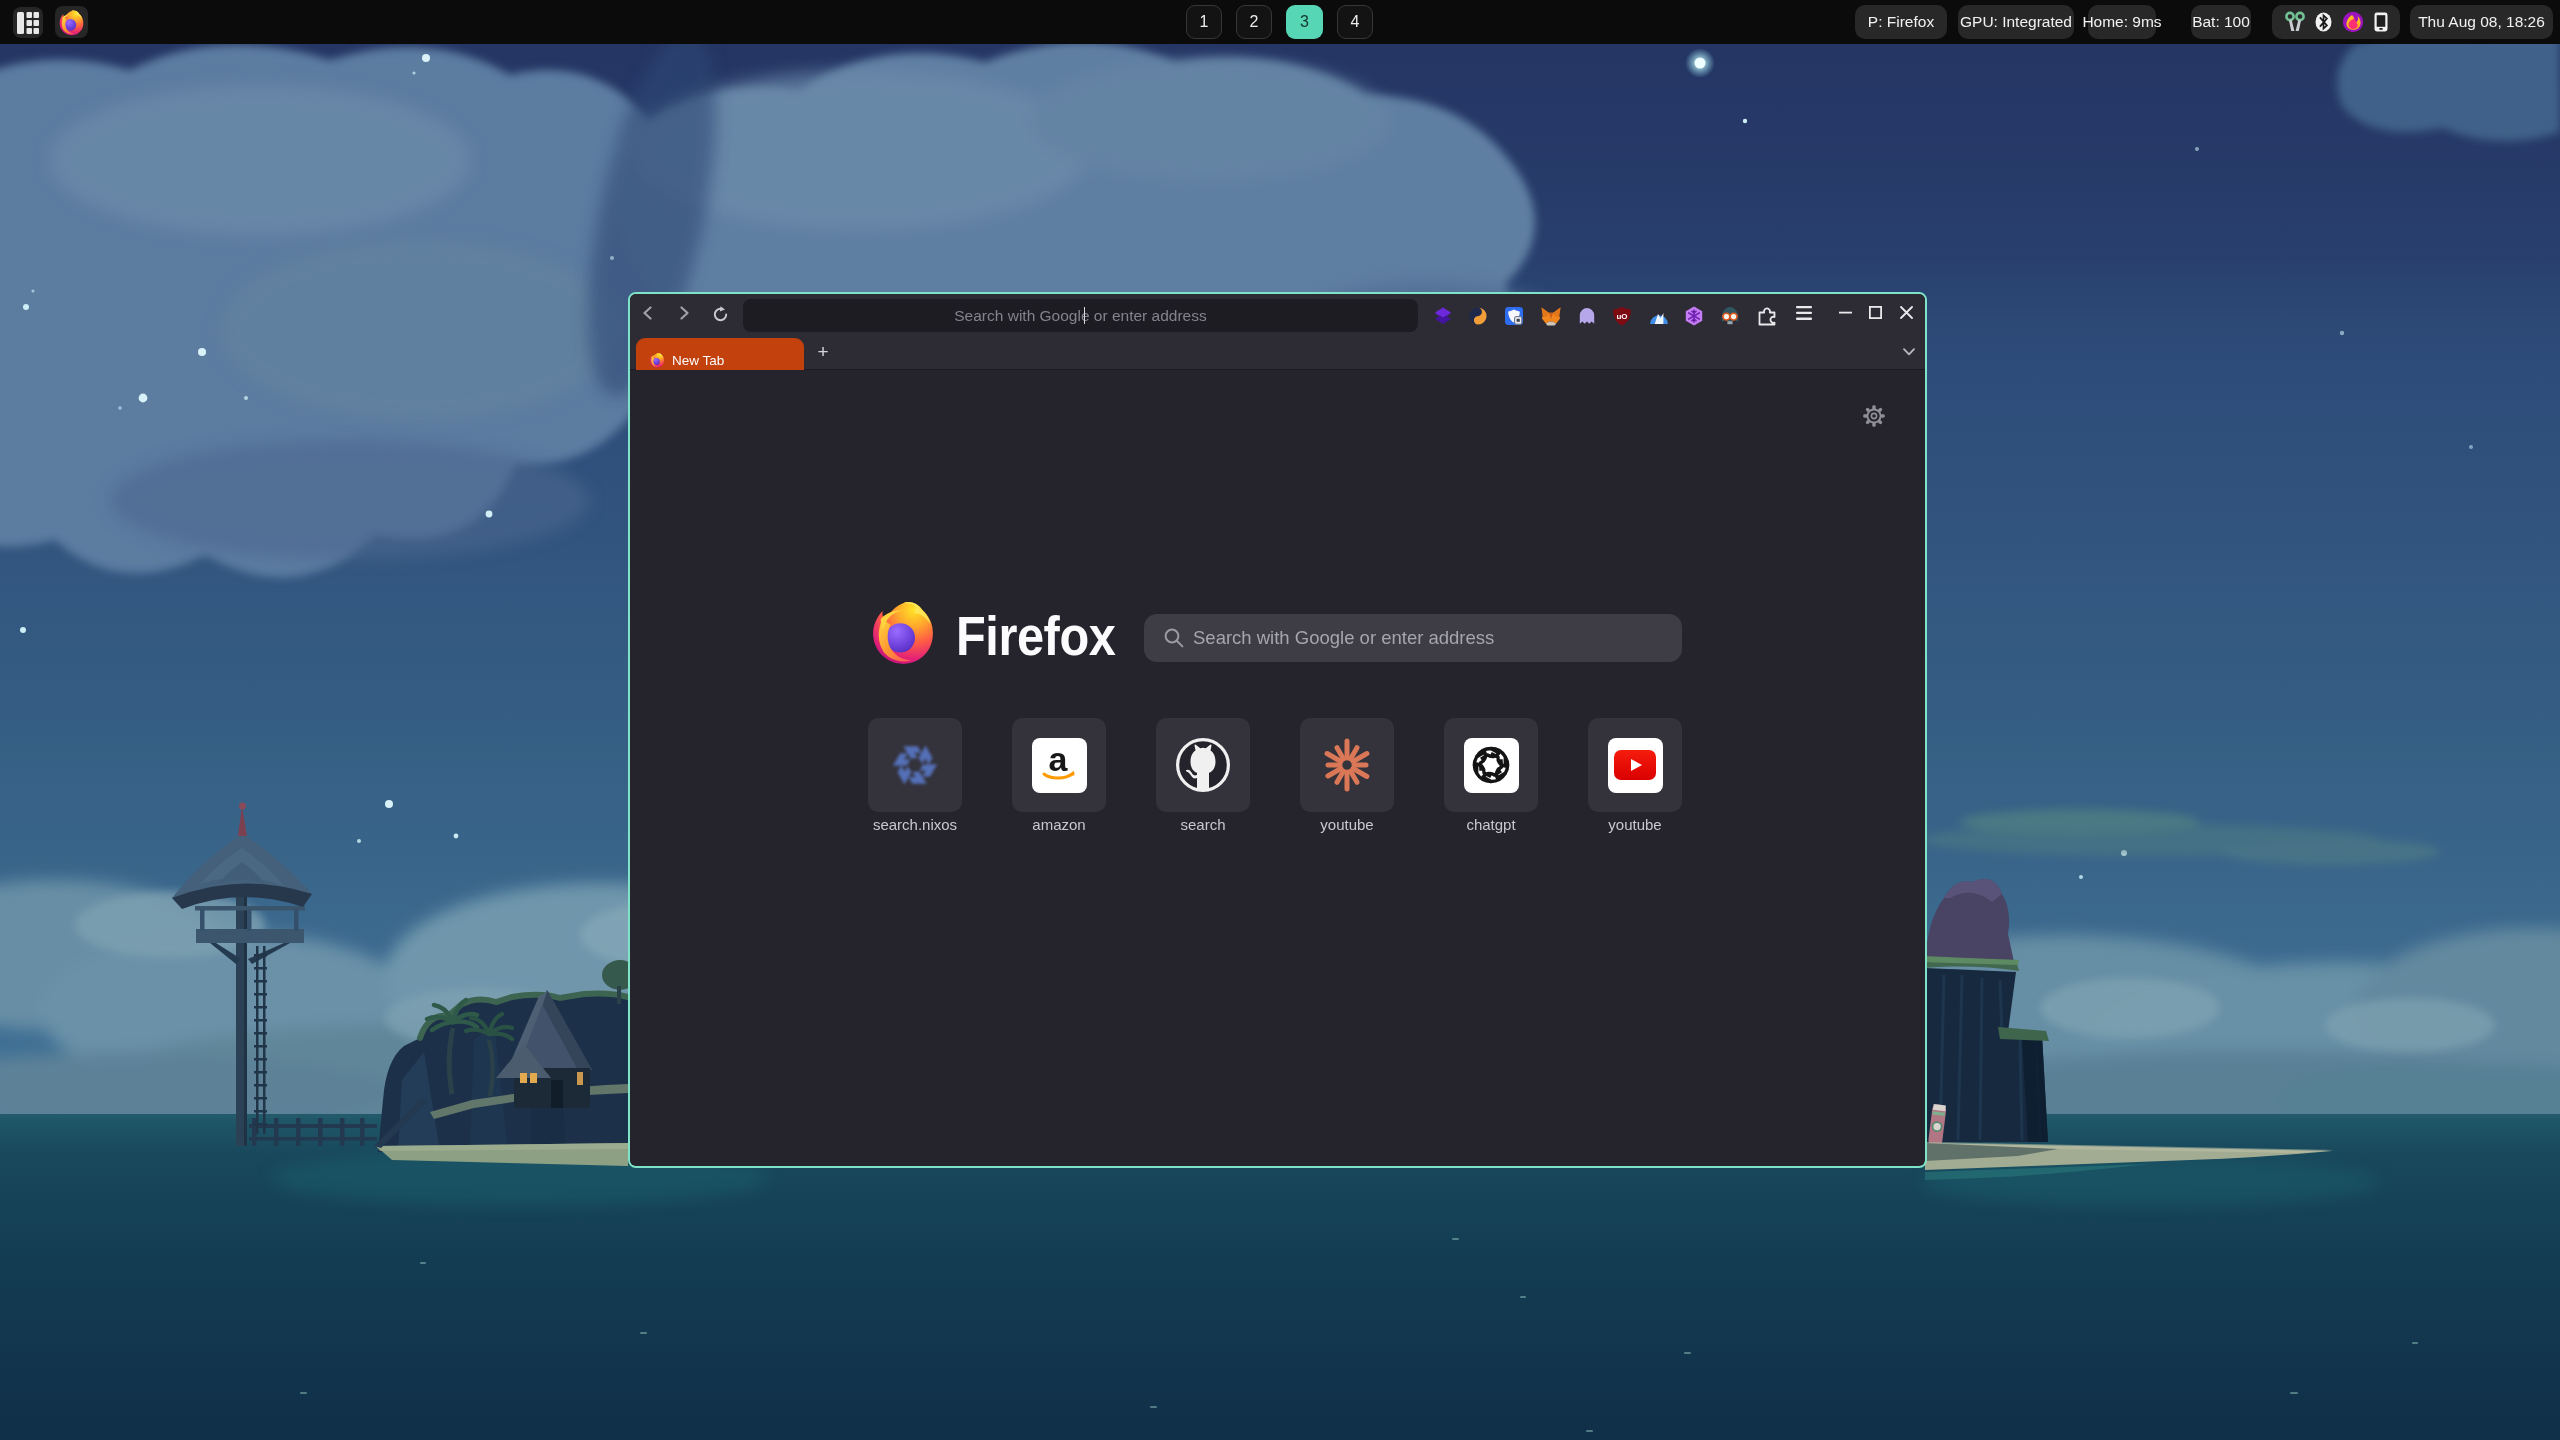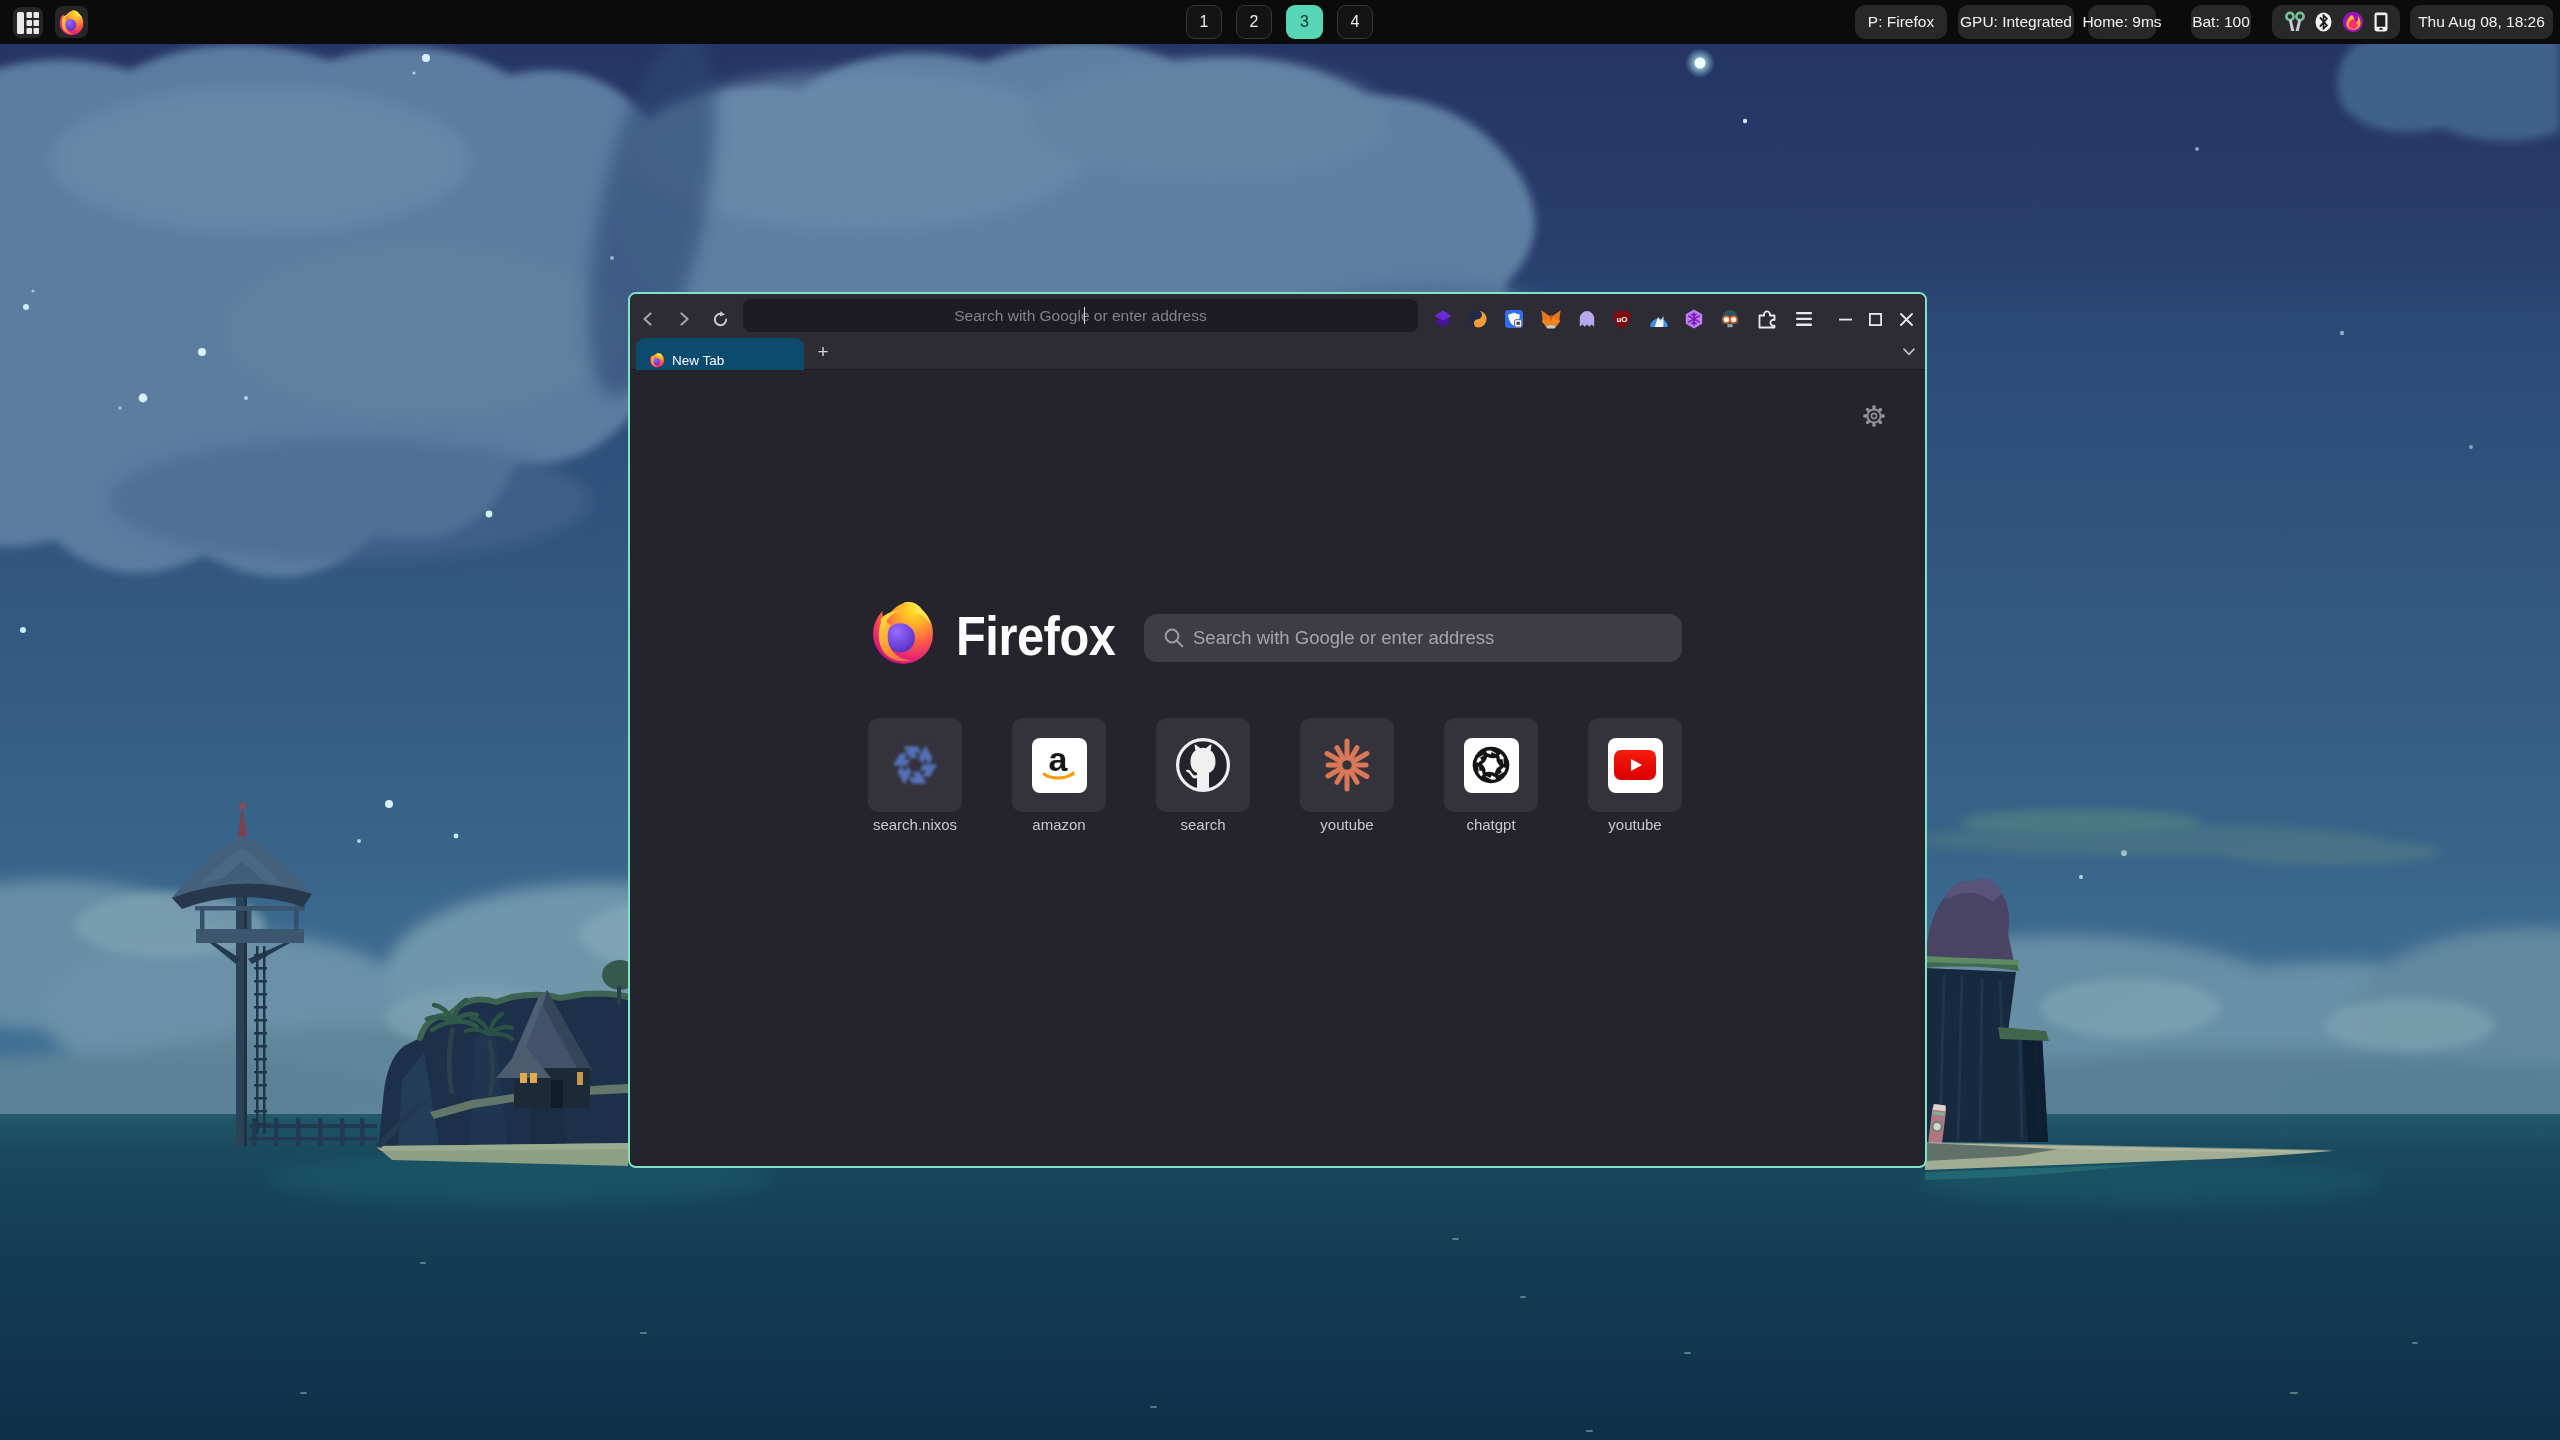--- a/index.html
+++ b/index.html
@@ -9,23 +9,23 @@
   #topbar{position:absolute;left:0;top:0;width:2560px;height:44px;background:#0b0b0b}
   .tbtn{position:absolute;background:#262626;border-radius:8px;display:flex;align-items:center;justify-content:center}
   .ws{position:absolute;top:5px;height:34px;width:36px;border-radius:9px;background:#131313;border:1px solid #373737;color:#ececec;font-size:16px;display:flex;align-items:center;justify-content:center;box-sizing:border-box}
   .wson{background:#57d6b6;border:none;color:#14342c}
   .chip{position:absolute;top:5px;height:34px;border-radius:10px;background:#282828;color:#f1f1f1;font-size:15.5px;display:flex;align-items:center;justify-content:center;box-sizing:border-box;white-space:nowrap}
   
   #win{position:absolute;left:628px;top:292px;width:1299px;height:876px;box-sizing:border-box;border:2.5px solid #7fe3c7;border-radius:8px;background:#25232b;overflow:hidden}
   #navbar{position:absolute;left:0;top:0;width:100%;height:42px;background:#2d2c35}
   #urlbar{position:absolute;left:113px;top:5px;width:675px;height:33px;border-radius:8px;background:#1d1c23;color:#83838d;font-size:15.5px;display:flex;align-items:center;justify-content:center}
   #caret{position:absolute;left:50%;margin-left:3px;top:8px;width:1px;height:17px;background:#d7d7dc}
-  .navic{position:absolute;top:4px;height:42px;display:flex;align-items:center;justify-content:center}
+  .navic{position:absolute;top:12px;height:42px;display:flex;align-items:flex-start;justify-content:center}
   #tabbar{position:absolute;left:0;top:42px;width:100%;height:34px;background:#2d2c35;box-sizing:border-box;border-bottom:1px solid #1a1920}
-  #tab{position:absolute;left:6px;top:2px;width:168px;height:44px;border-radius:9px;background:#0c4a6e;color:#fbfbfe;font-size:13.5px;display:flex;align-items:center}
+  #tab{position:absolute;left:6px;top:2px;width:168px;height:44px;border-radius:9px;background:#c2410c;color:#fbfbfe;font-size:13.5px;display:flex;align-items:center}
   #content{position:absolute;left:0;top:76px;width:1294px;height:795px;background:#25232b}
   .tile{position:absolute;top:348px;width:94px;height:94px;border-radius:10px;background:#34323a;display:flex;align-items:center;justify-content:center}
   .tlabel{position:absolute;top:446px;width:160px;text-align:center;color:#c8c8d0;font-size:15px}
   .wcard{background:#fff;border-radius:8px;display:flex;align-items:center;justify-content:center}
 </style>
 </head>
 <body>
 <svg id="wall" width="2560" height="1440" viewBox="0 0 2560 1440">
 <defs>
   <linearGradient id="skyg" x1="0" y1="0" x2="0" y2="1">

